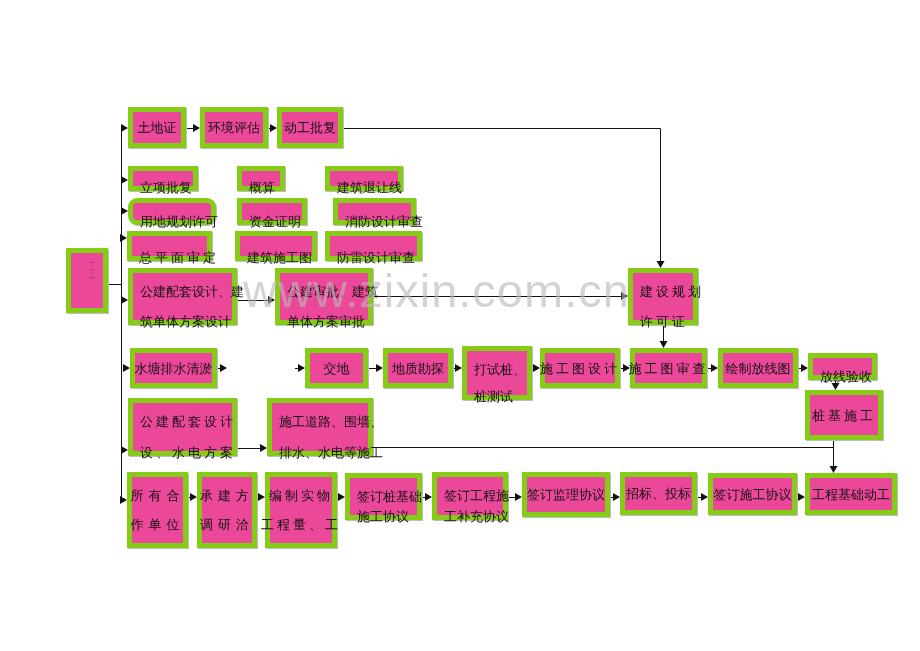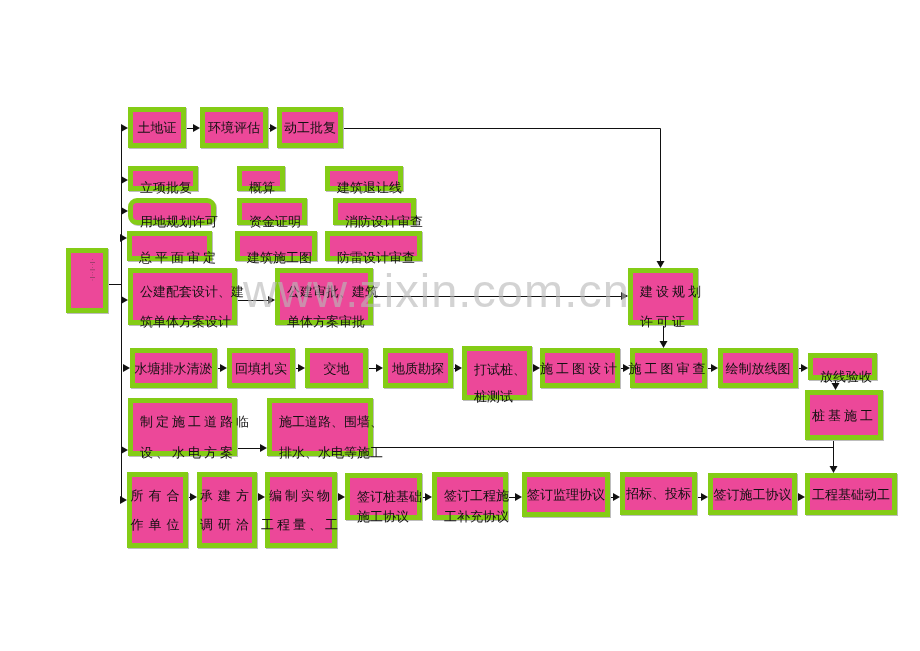--- a/index.html
+++ b/index.html
@@ -117,23 +117,20 @@
       <span class="l2">单体方案审批</span>
     </div>
   <div class="node n-two sp" style="left:628px;top:268px;width:70px;height:57px;">
       <span class="l1">建设规划</span>
       <span class="l2">许可证</span>
     </div>
 
   <div class="node n-center" style="left:130px;top:348px;width:87px;height:40px;">
       <span class="l1">水塘排水清淤</span>
     </div>
-  <div class="node n-center" style="left:227px;top:348px;width:68px;height:40px;">
-      <span class="l1">回填扎实</span>
-    </div>
   <div class="node n-center" style="left:305px;top:348px;width:63px;height:40px;">
       <span class="l1">交地</span>
     </div>
   <div class="node n-center" style="left:383px;top:348px;width:70px;height:40px;">
       <span class="l1">地质勘探</span>
     </div>
   <div class="node n-two" style="left:462px;top:346px;width:70px;height:54px;">
       <span class="l1">打试桩、</span>
       <span class="l2">桩测试</span>
     </div>
@@ -147,21 +144,21 @@
       <span class="l1">绘制放线图</span>
     </div>
   <div class="node n-bottom" style="left:808px;top:353px;width:69px;height:27px;">
       <span class="l1">放线验收</span>
     </div>
   <div class="node n-center sp" style="left:805px;top:390px;width:78px;height:50px;">
       <span class="l1">桩基施工</span>
     </div>
 
   <div class="node n-two sp" style="left:128px;top:398px;width:109px;height:58px;">
-      <span class="l1">制定施工道路临</span>
+      <span class="l1">公建配套设计</span>
       <span class="l2">设、水电方案</span>
     </div>
   <div class="node n-two" style="left:267px;top:398px;width:106px;height:58px;padding-left:24px;">
       <span class="l1">施工道路、围墙、</span>
       <span class="l2">排水、水电等施工</span>
     </div>
 
   <div class="node n-tall sp2" style="left:127px;top:472px;width:61px;height:76px;">
       <span class="l1">所有合</span>
       <span class="l2">作单位</span>

